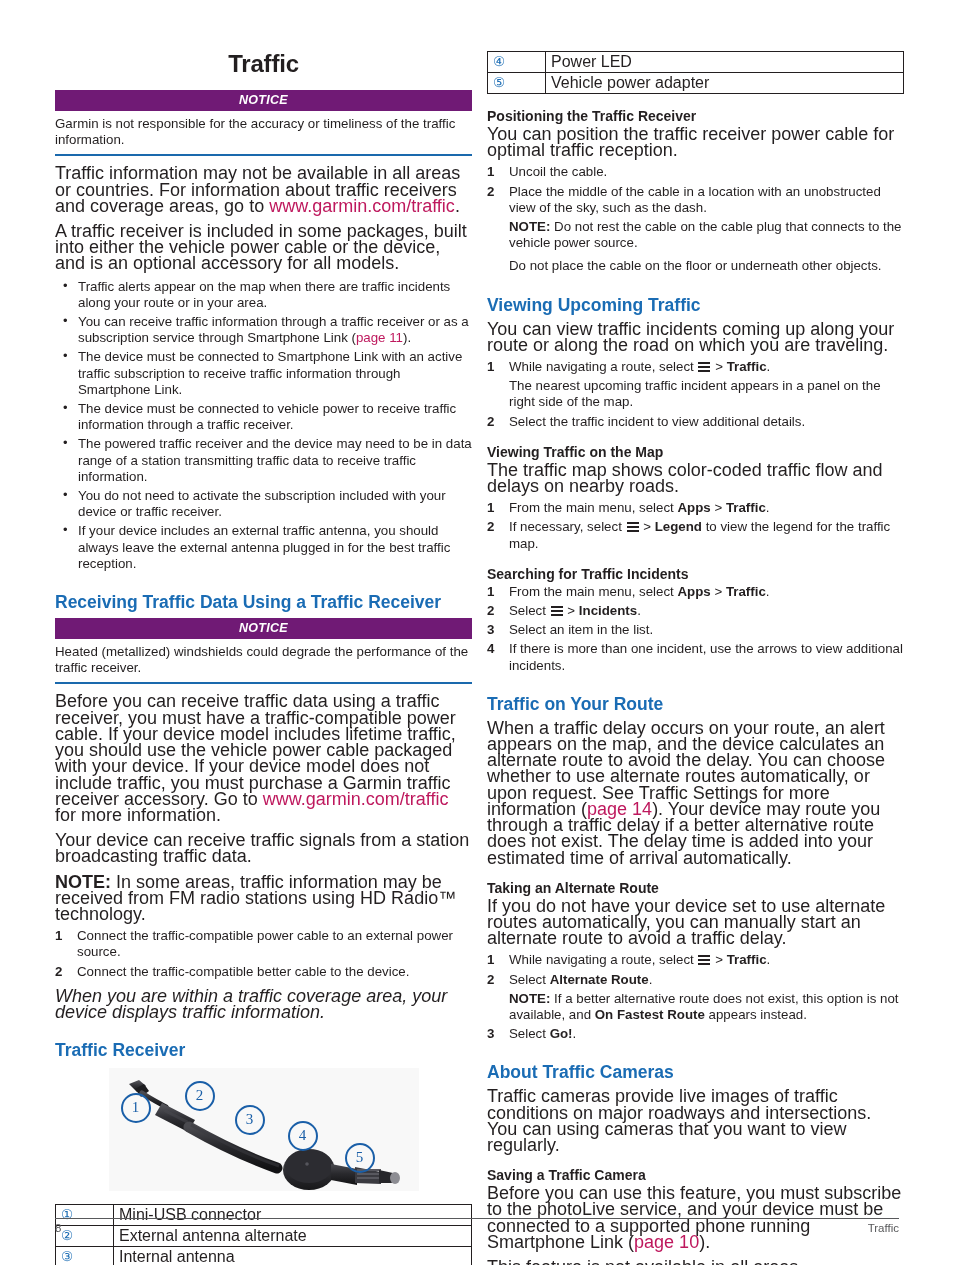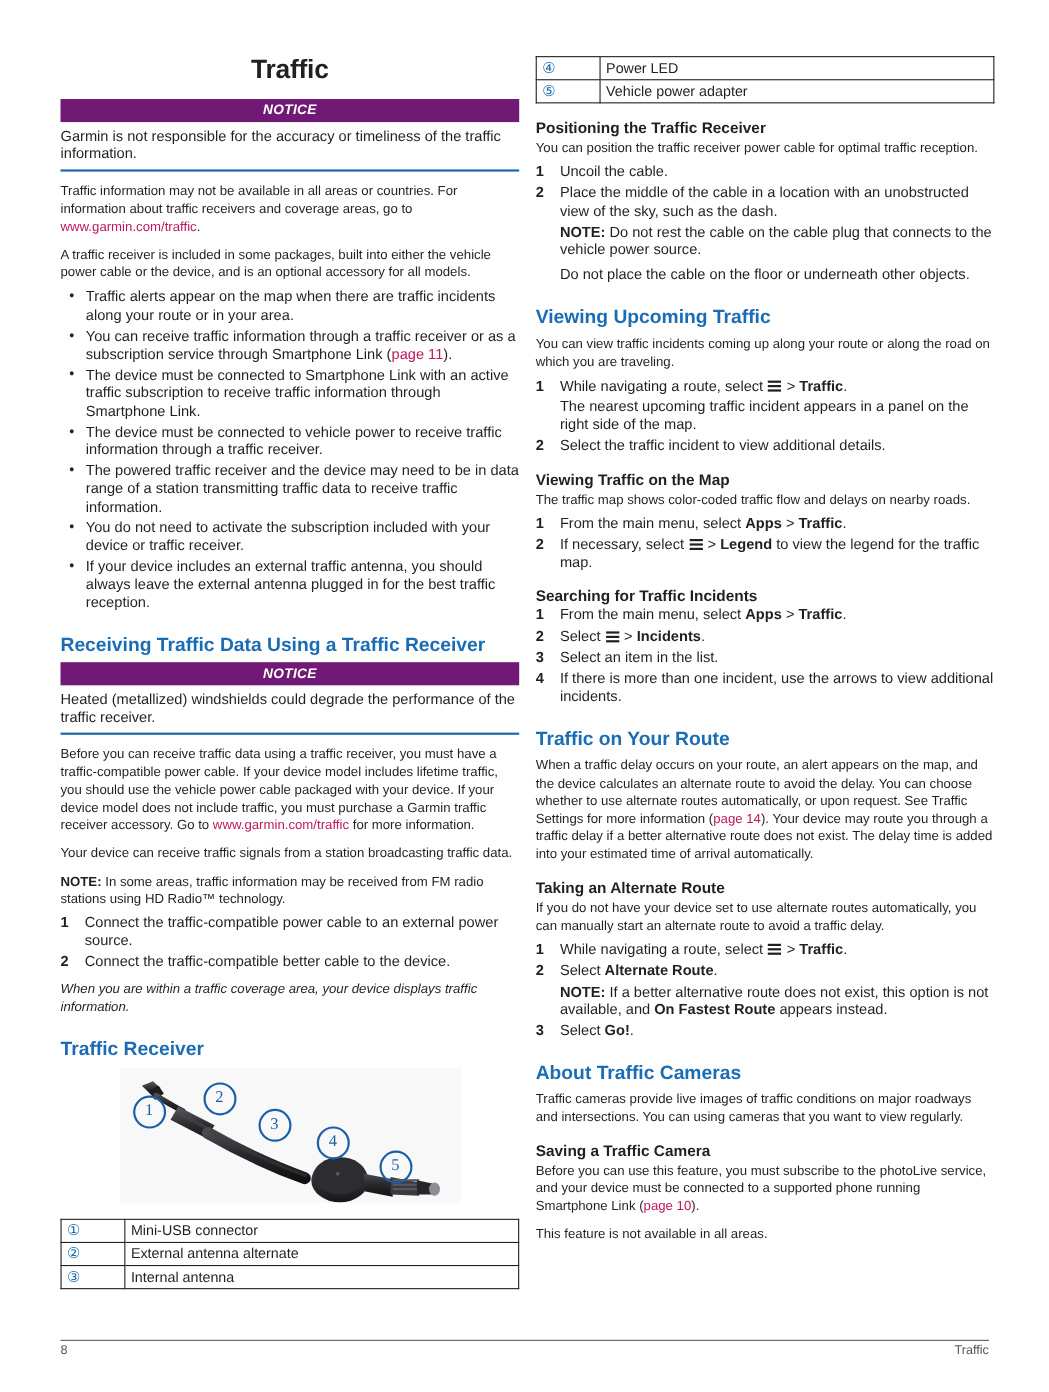--- a/index.html
+++ b/index.html
@@ -59,21 +59,21 @@
     letter-spacing: 0.3px;
   }
   .notice-body {
     font-size: 13.3px;
     line-height: 16.2px;
     padding: 5px 0 6px 0;
     border-bottom: 2px solid #1a69ad;
   }
 
   p.body {
-    font-size: 12px;
+    font-size: 18px;
     line-height: 16.2px;
     margin: 9px 0 0 0;
   }
   p.body.tight { margin-top: 8px; font-style: italic; }
 
   a.link, .link {
     color: #be185d;
     text-decoration: none;
   }
 
@@ -165,21 +165,21 @@
   .menu-ico i:nth-child(3) { top: 8px; }
 
   
   table.callouts {
     border-collapse: collapse;
     width: 100%;
     margin-top: 0;
   }
   table.callouts td {
     border: 1px solid #231f20;
-    font-size: 13px;
+    font-size: 16px;
     line-height: 15px;
     padding: 2px 5px 3px 5px;
     vertical-align: middle;
     height: 15px;
   }
   table.callouts td.num-cell {
     width: 47px;
     color: #1a6cb4;
     font-size: 13.5px;
     text-align: left;

